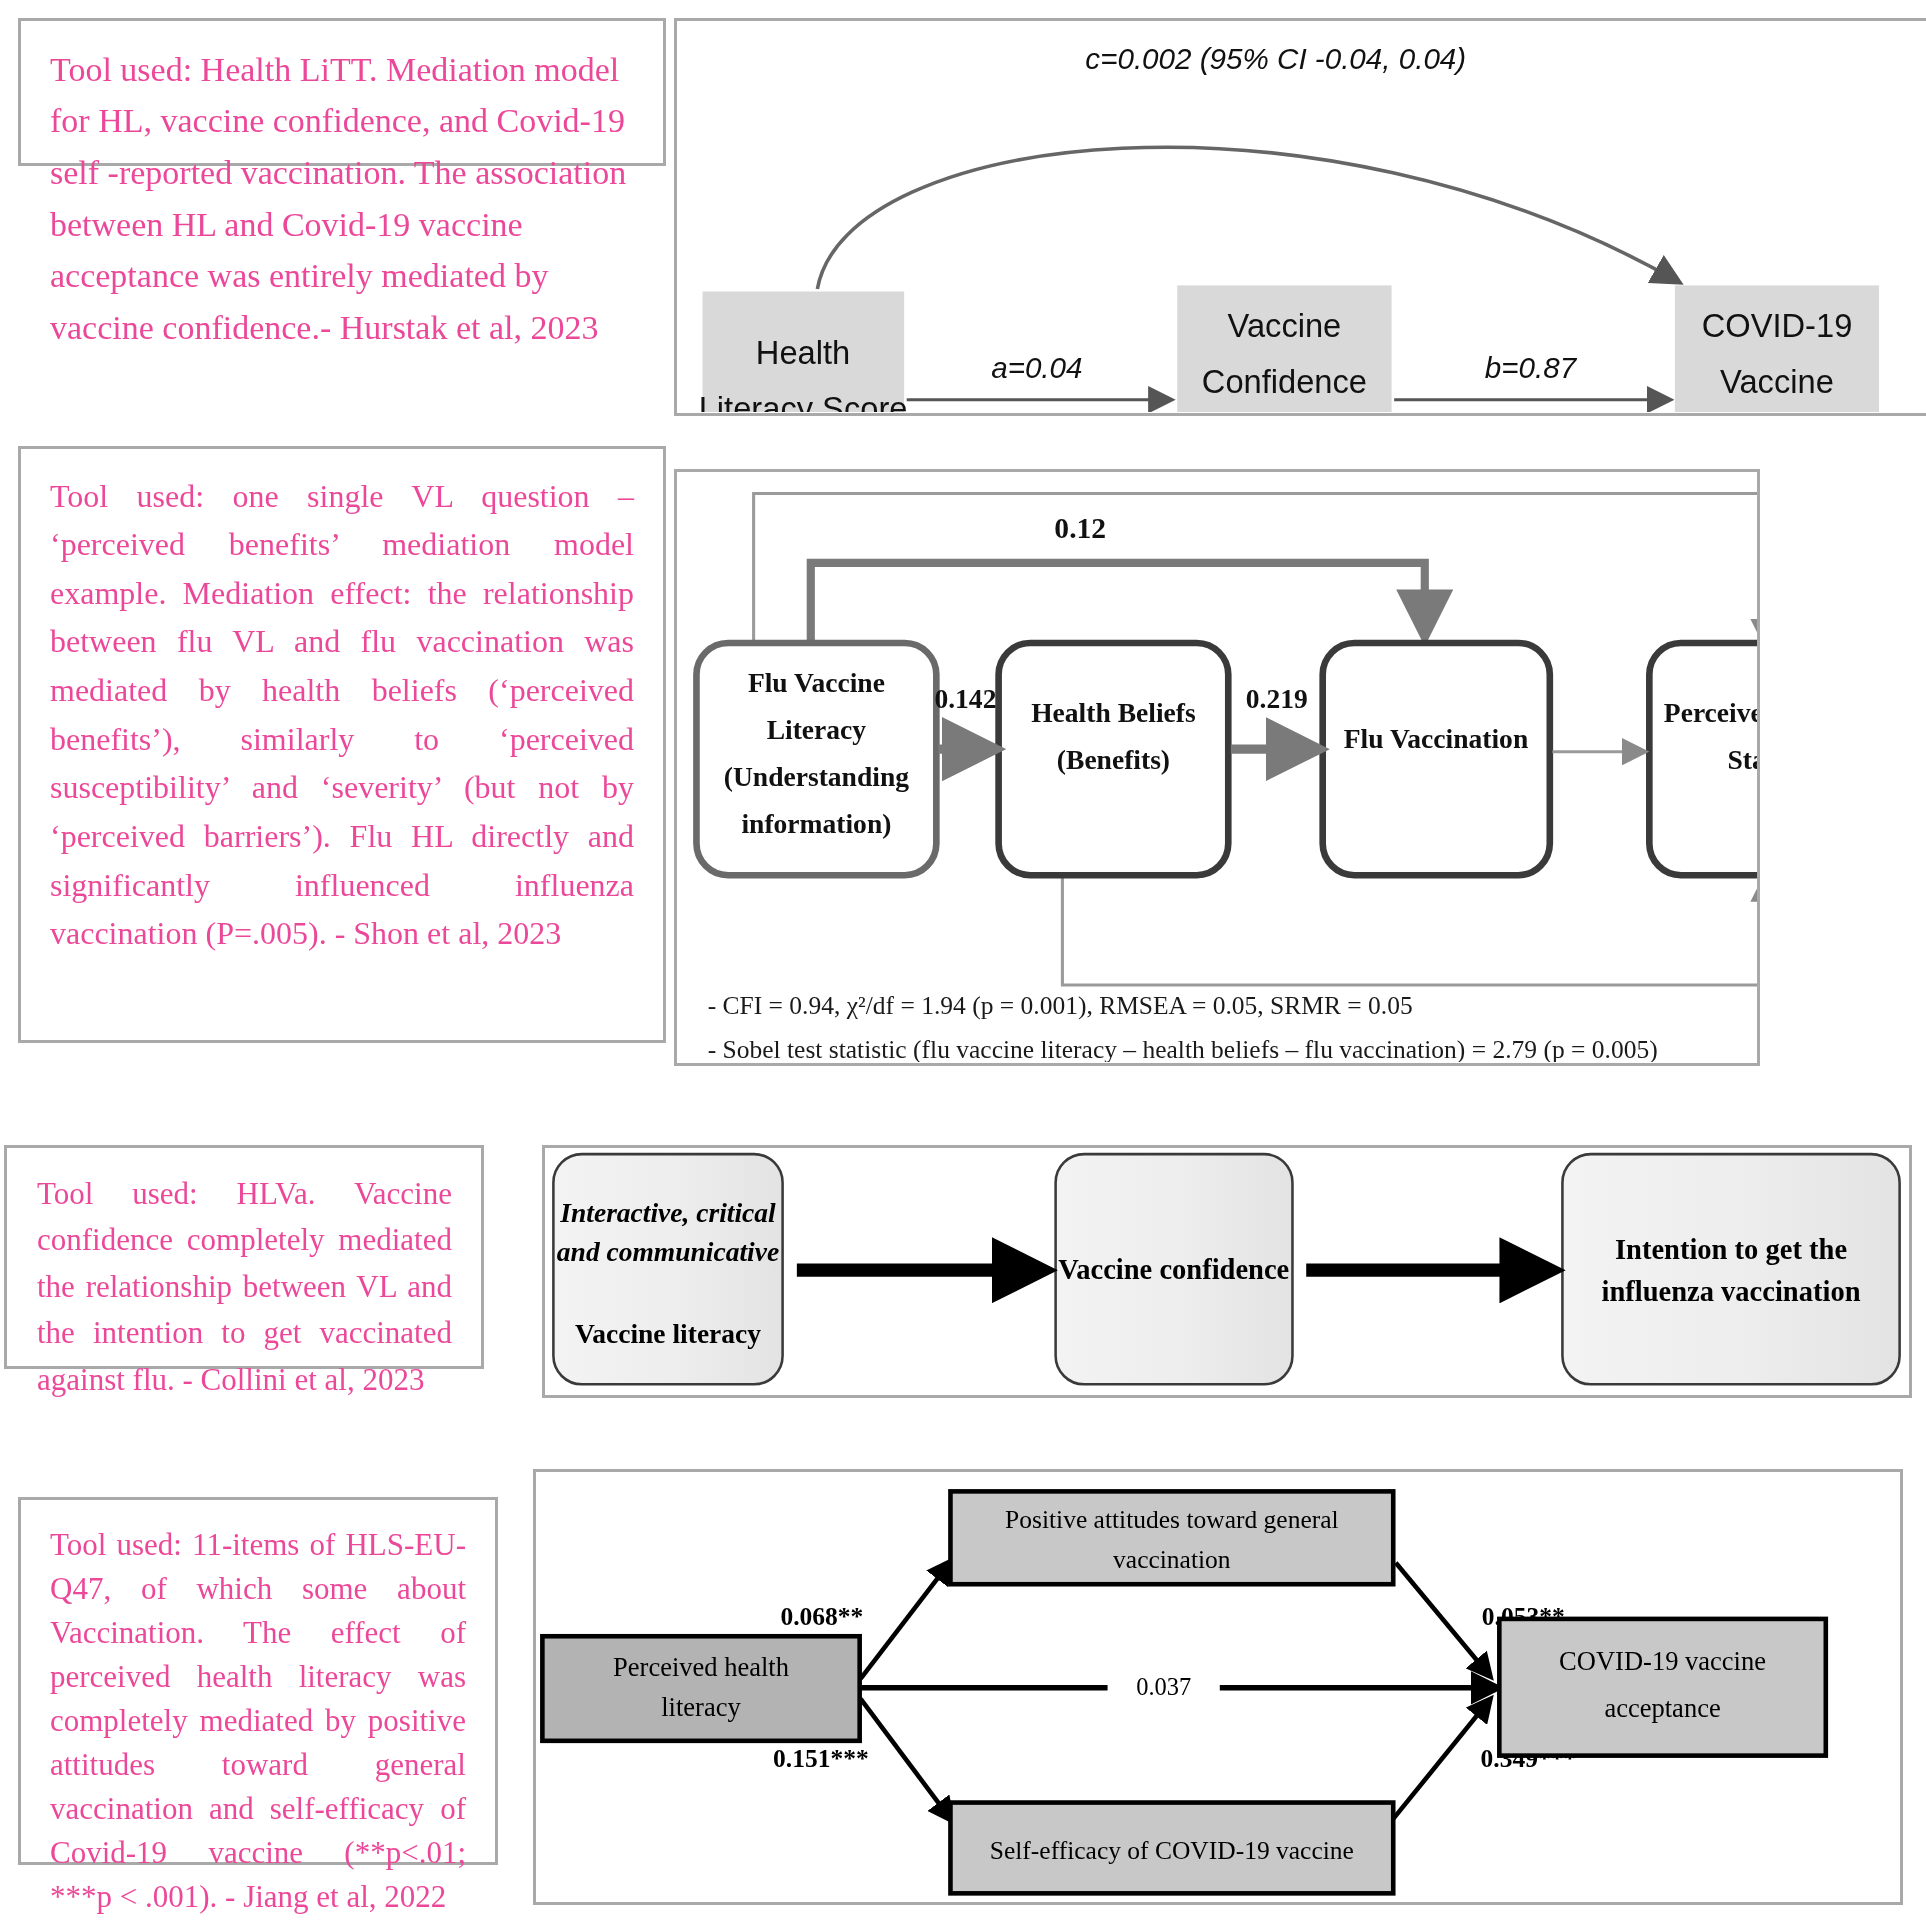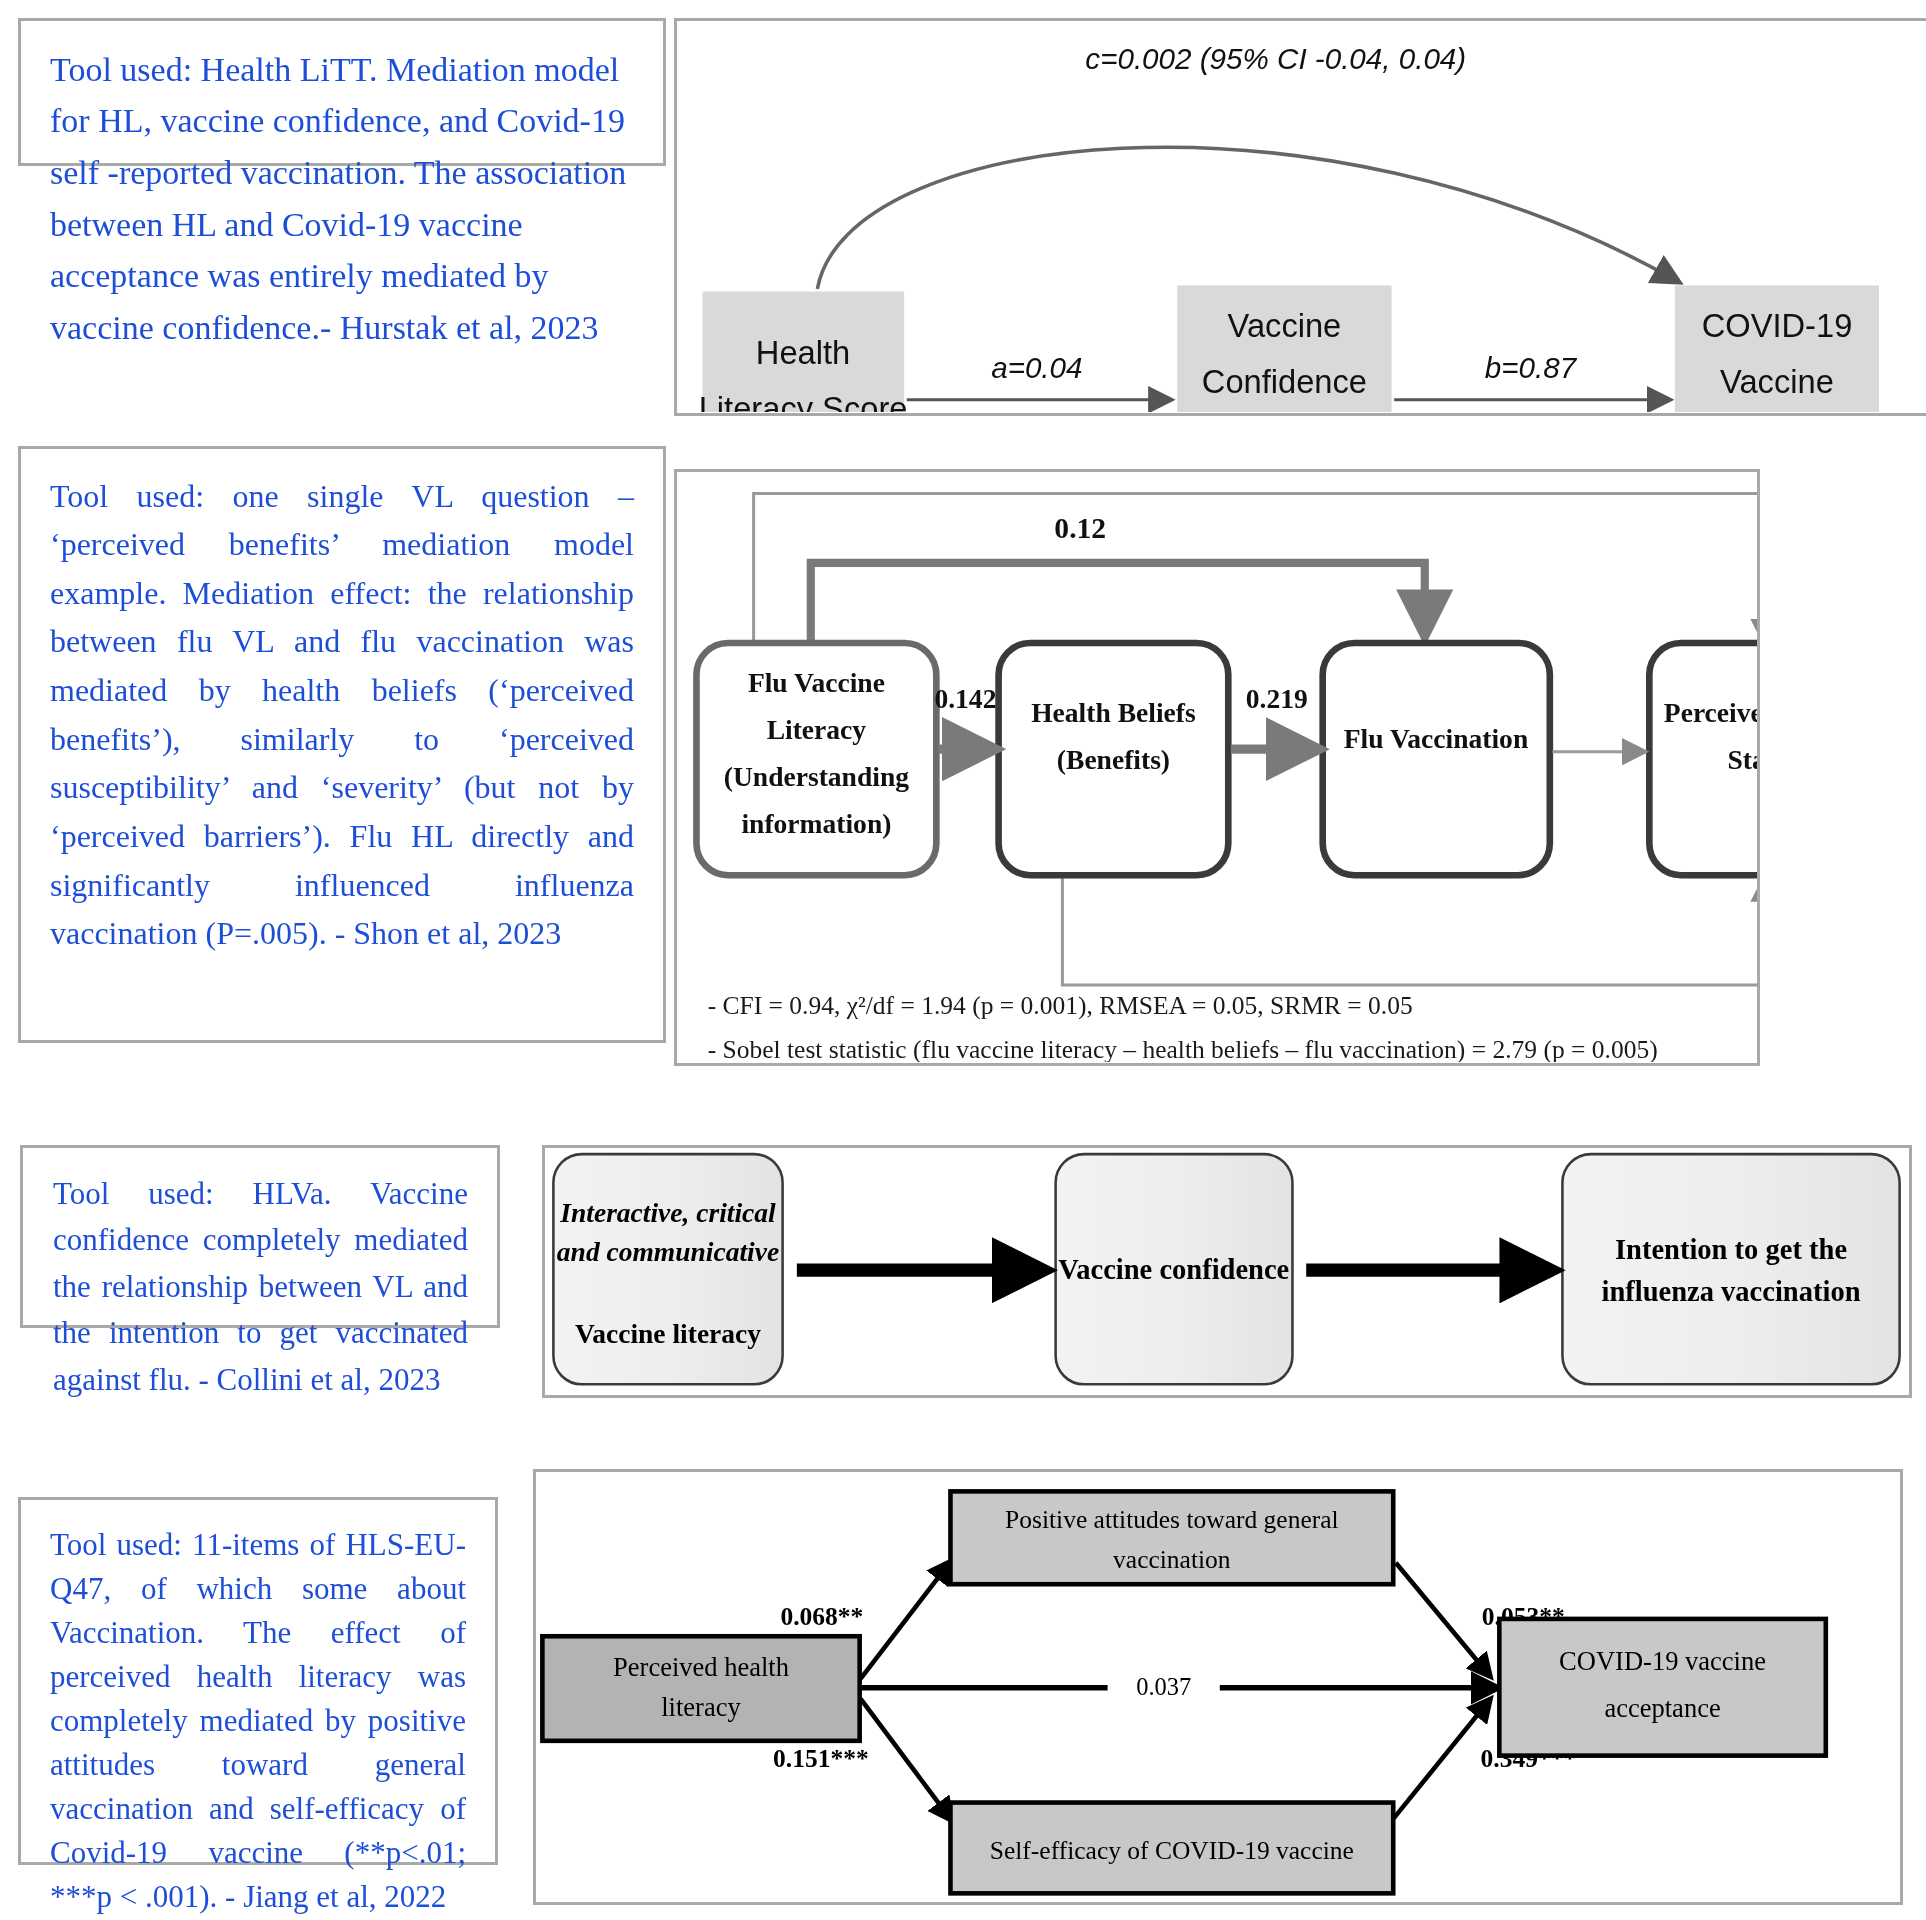--- a/index.html
+++ b/index.html
@@ -4,21 +4,21 @@
 <style>
   html,body{margin:0;padding:0;background:#fff;}
   body{width:1926px;height:1921px;font-family:"Liberation Serif",serif;}
 
   .page{position:relative;width:1926px;height:1921px;}
 
   
   .panel{position:absolute;box-sizing:border-box;background:#fff;
          border:3.6px solid #a9a9a9;}
   .textpanel{padding:22.5px 29px;}
-  .textpanel p{margin:0;color:#1d4ed8;font-family:"Liberation Serif",serif;}
+  .textpanel p{margin:0;color:#ec4899;font-family:"Liberation Serif",serif;}
 
   .tp1 p{font-size:34px;line-height:1.52;text-align:left;}
   .tp2 p{font-size:32px;line-height:1.52;text-align:justify;}
   .tp3 p{font-size:31px;line-height:1.50;text-align:justify;}
   .tp4 p{font-size:31px;line-height:1.42;text-align:justify;}
 
   svg{display:block;}
   .dg{position:absolute;left:0;top:0;}
 
   
@@ -124,21 +124,21 @@
       <line x1="1085" y1="543" x2="1252" y2="543" stroke="#7a7a7a" stroke-width="18" marker-end="url(#ah-thick)"></line>
       <text class="serif" x="1175" y="462" font-size="54" font-weight="bold" text-anchor="middle" fill="#111">0.219</text>
 
       <line x1="1715" y1="548" x2="1893" y2="548" stroke="#9a9a9a" stroke-width="6" marker-end="url(#ah-thin)"></line>
 
       <text class="serif" x="60" y="1062" font-size="50" fill="#1a1a1a">- CFI = 0.94, χ²/df = 1.94 (p = 0.001), RMSEA = 0.05, SRMR = 0.05</text>
       <text class="serif" x="60" y="1148" font-size="50" fill="#1a1a1a">- Sobel test statistic (flu vaccine literacy – health beliefs – flu vaccination) = 2.79 (p = 0.005)</text>
     </svg>
   </div>
 
-  <div class="panel textpanel tp3" style="left:20px;top:1145px;width:480px;height:183px;padding-left:30px;">
+  <div class="panel textpanel tp3" style="left:4px;top:1145px;width:480px;height:224px;padding-left:30px;">
     <p>Tool used: HLVa. Vaccine confidence completely mediated the relationship between VL and the intention to get vaccinated against flu. - Collini et al, 2023</p>
   </div>
 
   <div class="panel" style="left:533px;top:1145px;width:1370px;height:253px;overflow:hidden;margin-left:9px;">
     <svg class="dg" width="1363" height="245" viewBox="0 0 2671 481">
       <defs>
         <marker id="ah-black" markerWidth="5" markerHeight="5" refX="3.6" refY="2.5" orient="auto">
           <path d="M0,0 L5,2.5 L0,5 z" fill="#000"></path>
         </marker>
         <linearGradient id="boxgrad" x1="0" y1="0" x2="1" y2="0">

